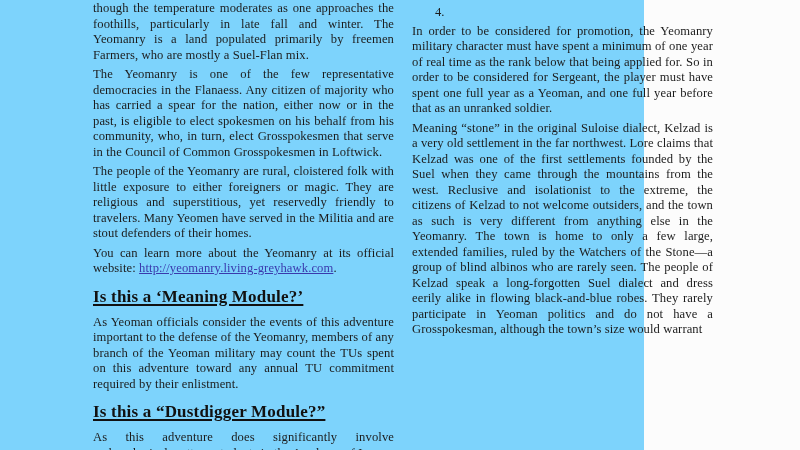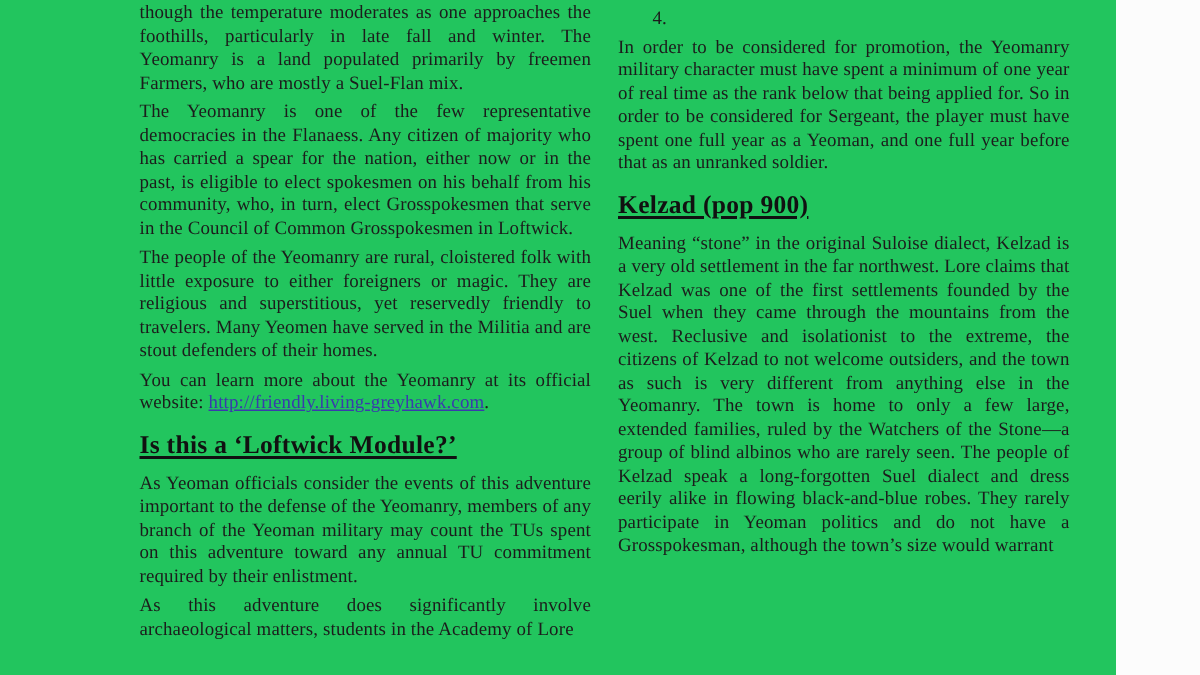--- a/index.html
+++ b/index.html
@@ -5,23 +5,23 @@
   html, body {
     margin: 0;
     padding: 0;
     width: 800px;
     height: 450px;
     overflow: hidden;
     background: #fcfcfc;
   }
   .page {
     position: relative;
-    width: 744px;
+    width: 644px;
     height: 450px;
-    background: #22c55e;
+    background: #7dd3fc;
     font-family: "Liberation Serif", "DejaVu Serif", serif;
     color: #1c1c1c;
     text-decoration: underline;
   }
   .col {
     position: absolute;
     top: 1px;
     width: 301px;
   }
   .col-left  { left: 93px; }
@@ -75,37 +75,37 @@
 <div class="page">
 
   <div class="col col-left">
     <p class="body-text">though the temperature moderates as one approaches the foothills, particularly in late fall and winter.  The Yeomanry is a land populated primarily by freemen Farmers, who are mostly a Suel-Flan mix.</p>
 
     <p class="body-text">The Yeomanry is one of the few representative democracies in the Flanaess.  Any citizen of majority who has carried a spear for the nation, either now or in the past, is eligible to elect spokesmen on his behalf from his community, who, in turn, elect Grosspokesmen that serve in the Council of Common Grosspokesmen in Loftwick.</p>
 
     <p class="body-text">The people of the Yeomanry are rural, cloistered folk with little exposure to either foreigners or magic.  They are religious and superstitious, yet reservedly friendly to travelers.  Many Yeomen have served in the Militia and are stout defenders of their homes.</p>
 
     <p class="body-text">
-      <span>You can learn more about the Yeomanry at its official website: </span><a href="#" class="doc-link">http://friendly.living-greyhawk.com</a><span>.</span>
+      <span>You can learn more about the Yeomanry at its official website: </span><a href="#" class="doc-link">http://yeomanry.living-greyhawk.com</a><span>.</span>
     </p>
 
-    <h2 class="section-heading">Is this a ‘Loftwick Module?’</h2>
+    <h2 class="section-heading">Is this a ‘Meaning Module?’</h2>
 
     <p class="body-text">As Yeoman officials consider the events of this adventure important to the defense of the Yeomanry, members of any branch of the Yeoman military may count the TUs spent on this adventure toward any annual TU commitment required by their enlistment.</p>
 
+    <h2 class="section-heading">Is this a “Dustdigger Module?”</h2>
 
     <p class="body-text">As this adventure does significantly involve archaeological matters, students in the Academy of Lore</p>
   </div>
 
   <div class="col col-right">
 
     <div class="list-item">
       <span class="list-num">4.</span>
     </div>
 
     <p class="body-text">In order to be considered for promotion, the Yeomanry military character must have spent a minimum of one year of real time as the rank below that being applied for.  So in order to be considered for Sergeant, the player must have spent one full year as a Yeoman, and one full year before that as an unranked soldier.</p>
 
-    <h2 class="section-heading">Kelzad (pop 900)</h2>
 
     <p class="body-text">Meaning “stone” in the original Suloise dialect, Kelzad is a very old settlement in the far northwest.  Lore claims that Kelzad was one of the first settlements founded by the Suel when they came through the mountains from the west.  Reclusive and isolationist to the extreme, the citizens of Kelzad to not welcome outsiders, and the town as such is very different from anything else in the Yeomanry.  The town is home to only a few large, extended families, ruled by the Watchers of the Stone—a group of blind albinos who are rarely seen.  The people of Kelzad speak a long-forgotten Suel dialect and dress eerily alike in flowing black-and-blue robes.  They rarely participate in Yeoman politics and do not have a Grosspokesman, although the town’s size would warrant</p>
   </div>
 
 </div>
 
 </body></html>

